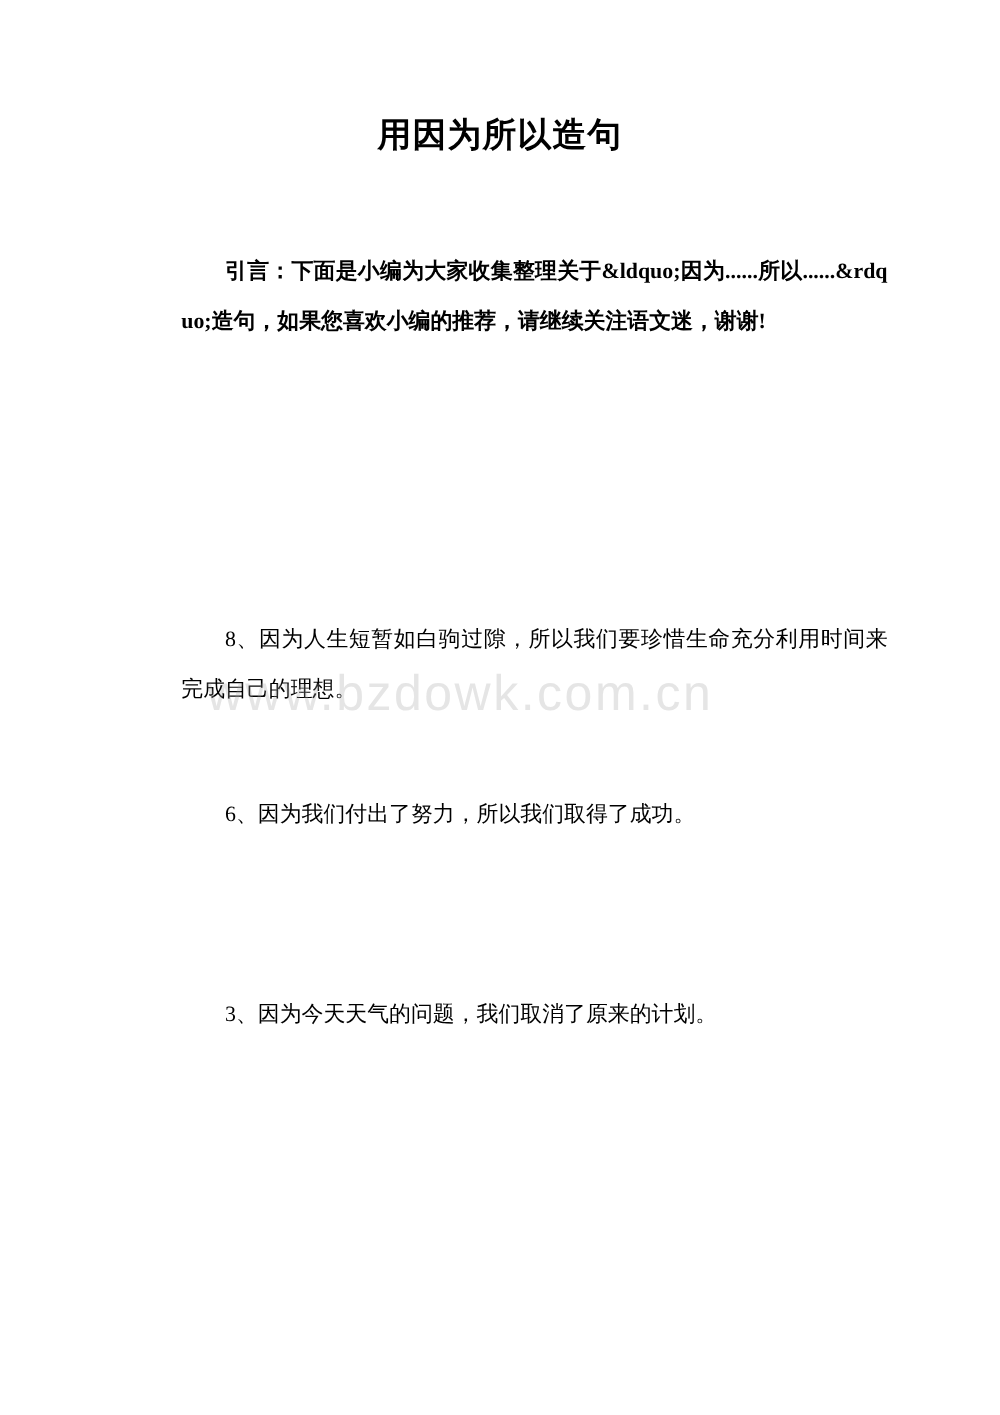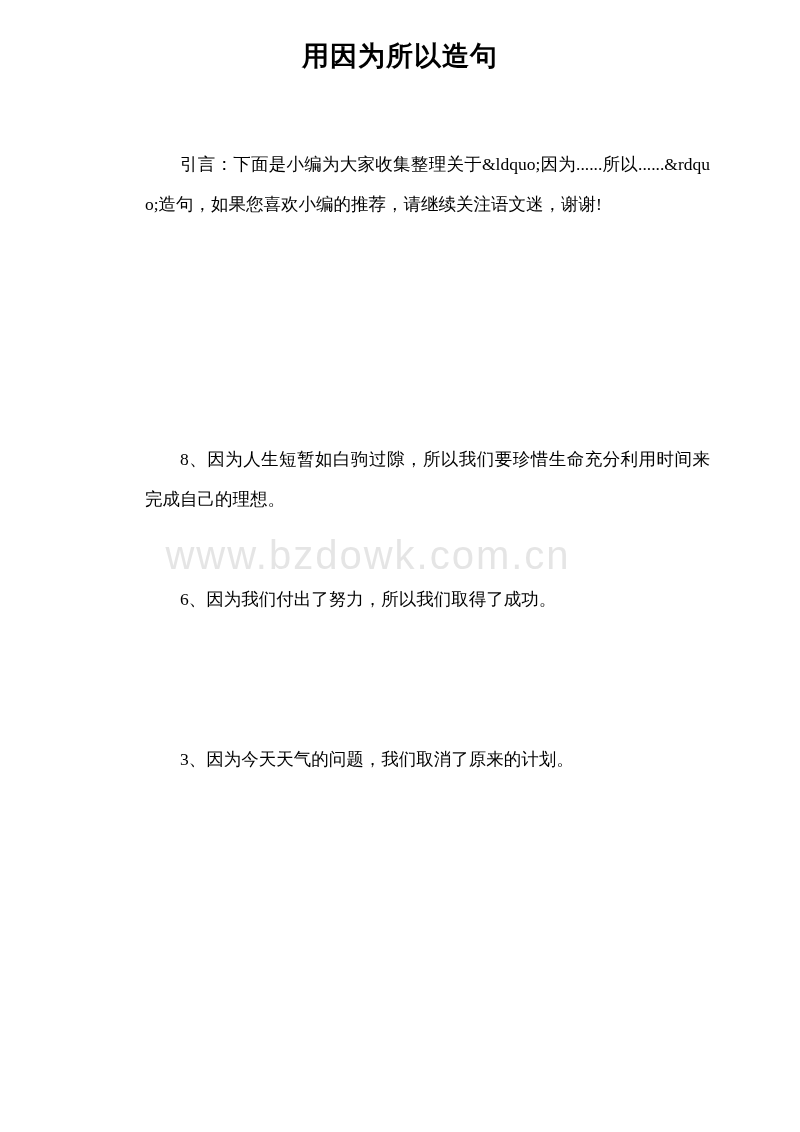--- a/index.html
+++ b/index.html
@@ -20,39 +20,40 @@
     overflow: hidden;
     box-sizing: border-box;
   }
   .doc-title {
     text-align: center;
     font-family: "Liberation Sans", "DejaVu Sans", sans-serif;
     font-weight: bold;
     font-size: 27px;
     letter-spacing: 1px;
     margin: 0;
-    padding-top: 40px;
+    padding-top: 92px;
     line-height: 1.2;
   }
   .body-block {
     margin: 0 auto;
     width: 620px;
     padding-left: 55px;
     box-sizing: border-box;
   }
   .para {
     font-size: 17.5px;
     line-height: 40px;
     text-indent: 2em;
     margin: 0;
     text-align: justify;
     word-break: break-all;
   }
   .intro {
     margin-top: 72px;
+    font-weight: bold;
   }
   .gap-large {
     height: 215px;
   }
   .item {
     margin-top: 0;
   }
   .spacer-item {
     height: 60px;
   }

